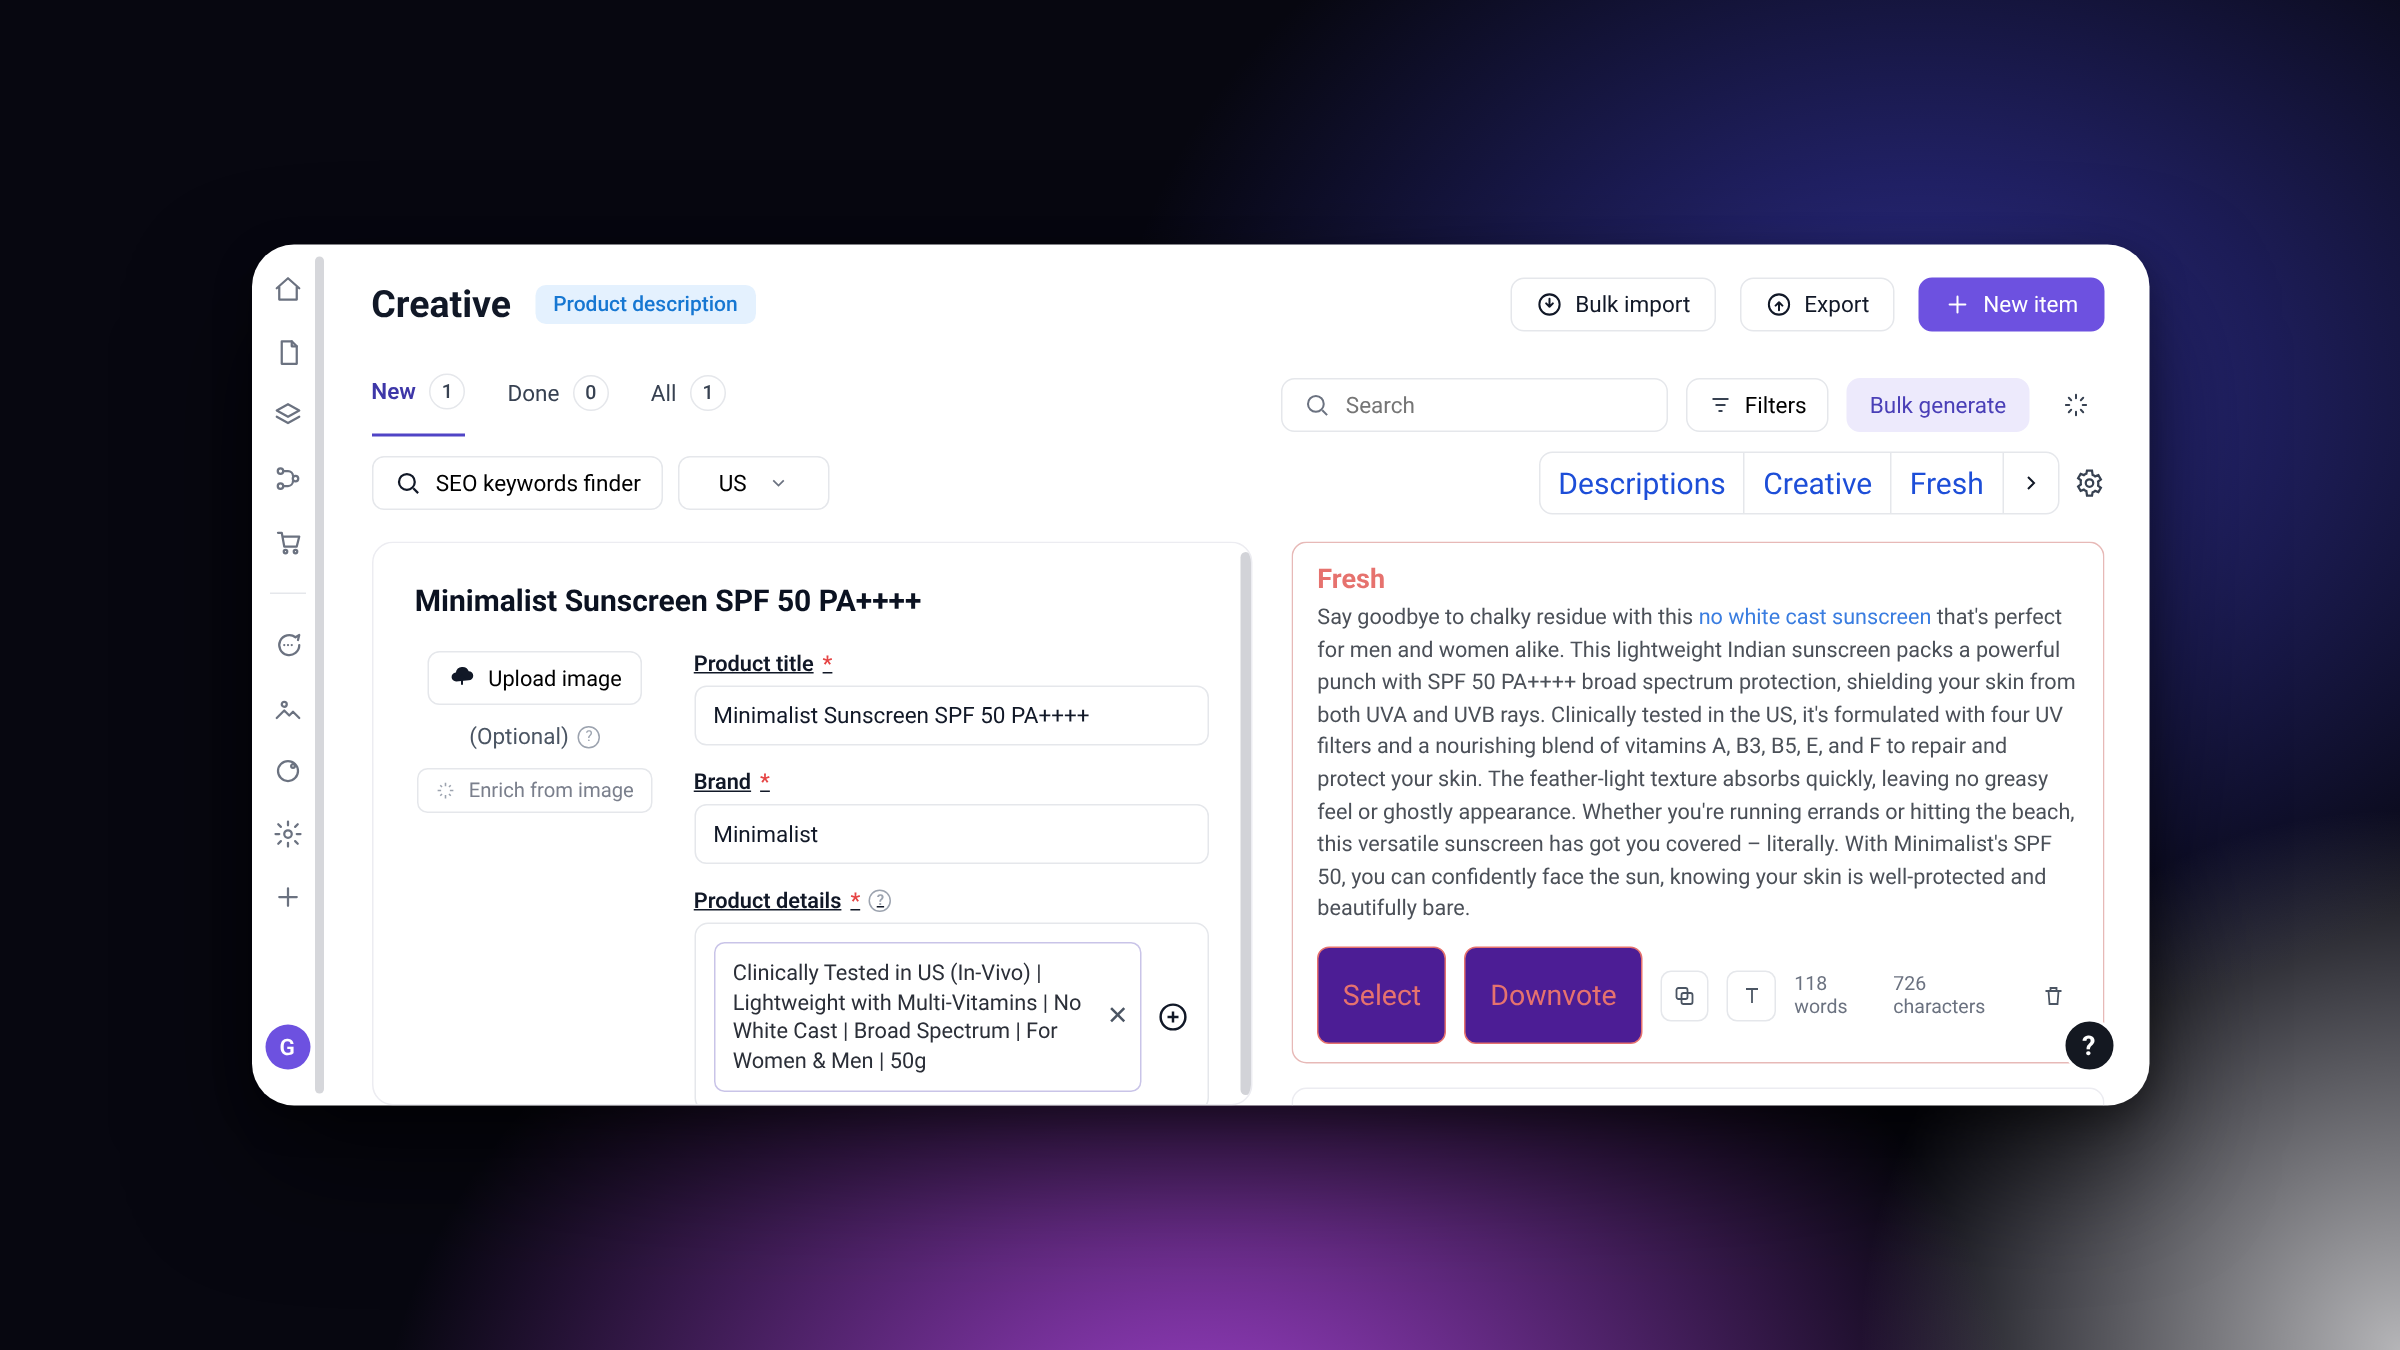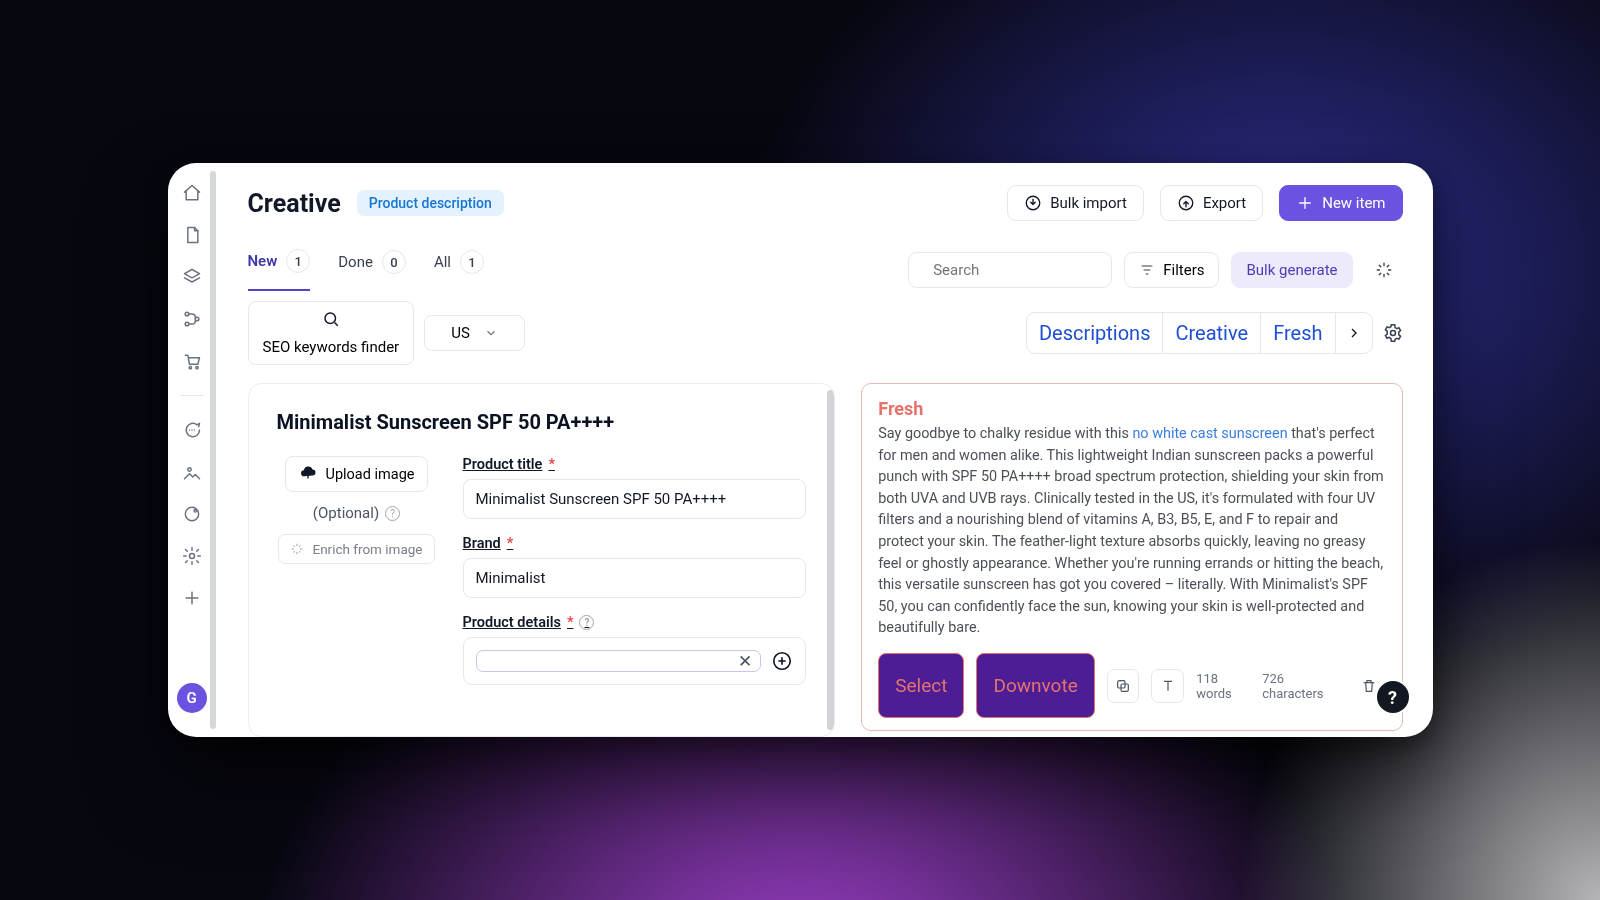--- a/index.html
+++ b/index.html
@@ -38,31 +38,31 @@
   .btn svg{width:18px;height:18px;stroke:currentColor;fill:none;stroke-width:1.8;stroke-linecap:round;stroke-linejoin:round;}
   .btn-primary{background:#6d51e0;border-color:#6d51e0;color:#fff;}
   .btn-primary svg{stroke:#fff;}
 
   .row2{display:flex;align-items:center;margin-top:28px;gap:12px;}
   .tabs{display:flex;gap:28px;}
   .tab{display:flex;align-items:center;gap:9px;font-size:15px;color:#374151;padding-bottom:16px;cursor:pointer;}
   .tab.active{color:#3e37a8;font-weight:600;border-bottom:2px solid #5044c6;}
   .count{min-width:24px;height:24px;border-radius:12px;border:1px solid #e5e7eb;display:flex;align-items:center;justify-content:center;font-size:13px;color:#374151;font-weight:500;}
   .row2-spacer{flex:1;}
-  .search{display:flex;align-items:center;gap:10px;border:1px solid #e5e7eb;border-radius:9px;padding:8px 14px;width:204px;color:#9ca3af;}
+  .search{display:flex;align-items:center;gap:10px;border:1px solid #e5e7eb;border-radius:9px;padding:8px 14px;width:258px;color:#9ca3af;}
   .search input{border:none;outline:none;font-size:15px;flex:1;color:#111827;background:transparent;}
   .search svg{width:18px;height:18px;stroke:#6b7280;fill:none;stroke-width:1.8;}
   .pill{display:flex;align-items:center;gap:8px;border:1px solid #e5e7eb;border-radius:9px;padding:8px 14px;font-size:15px;cursor:pointer;}
   .pill-purple{background:#edeafc;color:#4a3fb7;border-color:#edeafc;}
   .icon-box{width:38px;height:38px;border:1px solid #e5e7eb;border-radius:9px;display:flex;align-items:center;justify-content:center;cursor:pointer;}
   .icon-box.nb{border:none;}
   .icon-box svg{width:18px;height:18px;stroke:#374151;fill:none;stroke-width:1.8;stroke-linecap:round;stroke-linejoin:round;}
 
   .row3{display:flex;align-items:center;margin-top:10px;gap:10px;}
-  .seo{display:flex;align-items:center;gap:10px;border:1px solid #e5e7eb;border-radius:8px;padding:8px 14px;font-size:15px;cursor:pointer;flex-direction:column;}
+  .seo{display:flex;align-items:center;gap:10px;border:1px solid #e5e7eb;border-radius:8px;padding:8px 14px;font-size:15px;cursor:pointer;}
   .sel{display:flex;align-items:center;gap:14px;border:1px solid #e5e7eb;border-radius:8px;padding:8px 26px;font-size:15px;cursor:pointer;}
   .sel svg{width:14px;height:14px;stroke:#6b7280;fill:none;stroke-width:2;}
   .row3-spacer{flex:1;}
   .chip-group{display:flex;align-items:center;border:1px solid #e5e7eb;border-radius:9px;overflow:hidden;}
   .chip-group span{padding:8px 12px;font-size:20px;color:#1d4ed8;}
   .chip-group .sep{width:1px;align-self:stretch;background:#e5e7eb;}
   .chip-arrow{padding:8px 10px;cursor:pointer;display:flex;align-items:center;}
   .gear{width:20px;height:20px;stroke:#374151;fill:none;stroke-width:1.8;cursor:pointer;}
 
   
@@ -321,20 +321,21 @@
               <input class="inp" value="Minimalist" style="">
             </div>
             <div>
               <div class="lbl">
                   <span>Product details</span> 
                   <span class="req">*</span> 
                   <span class="q">?</span>
                 </div>
               <div class="details-outer">
                 <div class="details-inner">
+                  <span>Clinically Tested in US (In-Vivo) | Lightweight with Multi-Vitamins | No White Cast | Broad Spectrum | For Women &amp; Men | 50g</span>
                   <span class="det-x">✕</span>
                 </div>
                 <svg class="det-add" viewBox="0 0 24 24">
                     <circle cx="12" cy="12" r="9"></circle>
                     <path d="M12 8v8M8 12h8"></path>
                   </svg>
               </div>
             </div>
           </div>
         </div>

